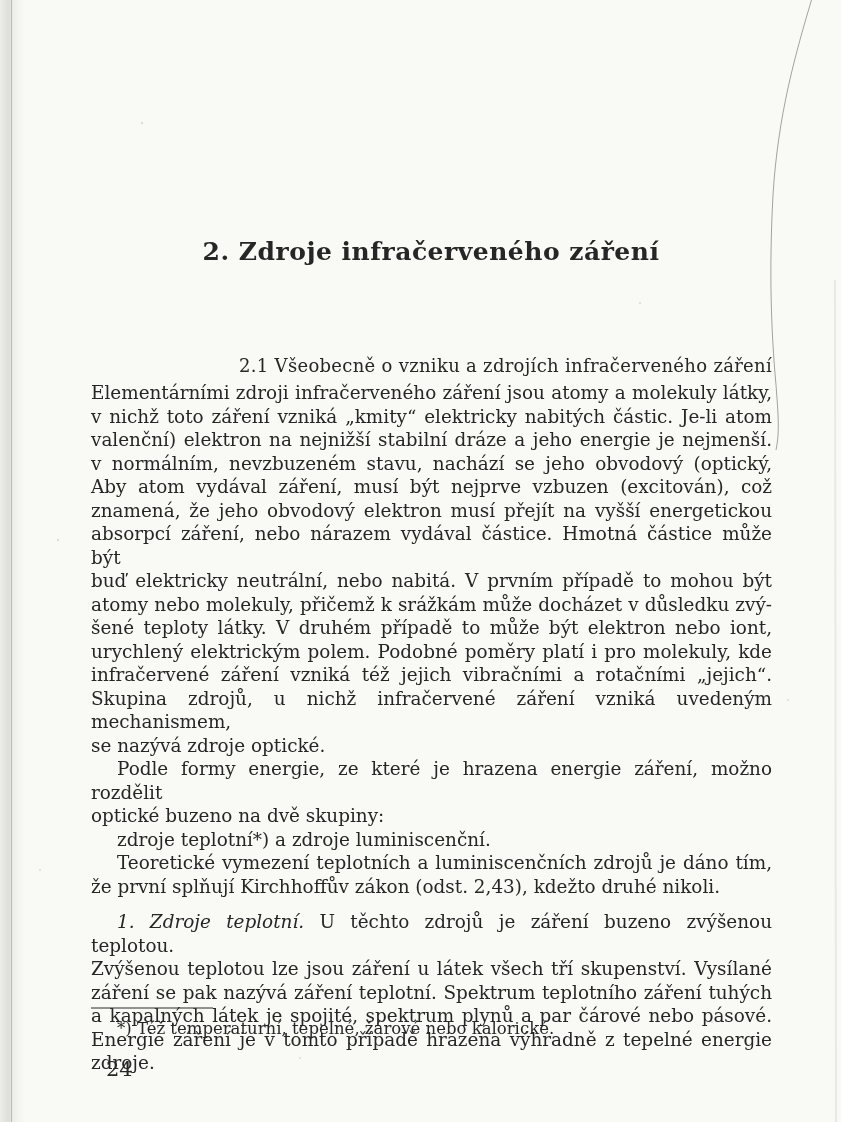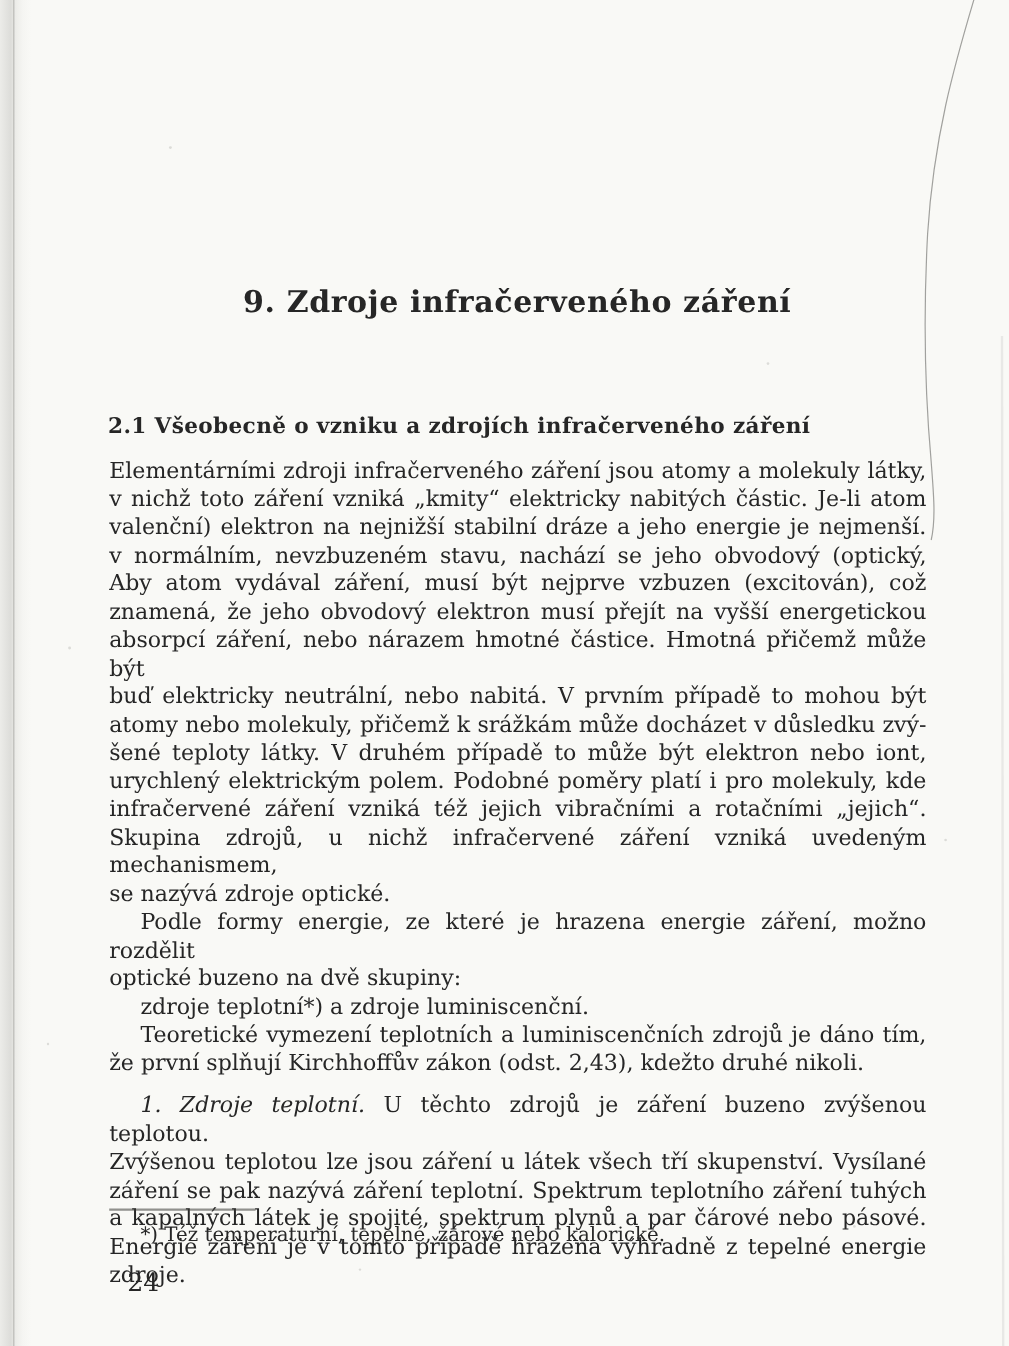--- a/index.html
+++ b/index.html
@@ -44,25 +44,25 @@
     top: 220px;
     left: 90px;
     width: 682px;
     text-align: center;
     font-weight: bold;
     font-size: 25px;
     letter-spacing: 0.5px;
   }
   .section-heading {
     position: absolute;
-    top: 330px;
+    top: 340px;
     left: 90px;
     width: 682px;
-    text-align: left;
-    font-weight: bold;
+    text-align: right;
+    font-weight: normal;
     font-size: 18px;
     letter-spacing: 0.3px;
   }
   .body-text {
     position: absolute;
     top: 381px;
     left: 91px;
     width: 681px;
     font-size: 18.4px;
     line-height: 23.5px;
@@ -114,33 +114,33 @@
       <circle cx="142" cy="123" r="1.2"></circle>
       <circle cx="640" cy="303" r="1.1"></circle>
       <circle cx="58" cy="540" r="1.2"></circle>
       <circle cx="788" cy="700" r="1.1"></circle>
       <circle cx="300" cy="1058" r="1.0"></circle>
       <circle cx="712" cy="1022" r="1.1"></circle>
       <circle cx="40" cy="870" r="1.0"></circle>
     </g>
   </svg>
 
-  <h1 class="chapter-title">9. Zdroje infračerveného záření</h1>
+  <h1 class="chapter-title">2. Zdroje infračerveného záření</h1>
 
   <h2 class="section-heading">2.1  Všeobecně o vzniku a zdrojích infračerveného záření</h2>
 
   <div class="body-text">
       <div class="para">
         <div class="line">Elementárními zdroji infračerveného záření jsou atomy a molekuly látky,</div>
         <div class="line">v nichž toto záření vzniká „kmity“ elektricky nabitých částic. Je-li atom</div>
         <div class="line">valenční) elektron na nejnižší stabilní dráze a jeho energie je nejmenší.</div>
         <div class="line">v normálním, nevzbuzeném stavu, nachází se jeho obvodový (optický,</div>
         <div class="line">Aby atom vydával záření, musí být nejprve vzbuzen (excitován), což</div>
         <div class="line">znamená, že jeho obvodový elektron musí přejít na vyšší energetickou</div>
-        <div class="line">absorpcí záření, nebo nárazem hmotné částice. Hmotná přičemž může být</div>
+        <div class="line">absorpcí záření, nebo nárazem vydával částice. Hmotná částice může být</div>
         <div class="line">buď elektricky neutrální, nebo nabitá. V prvním případě to mohou být</div>
         <div class="line">atomy nebo molekuly, přičemž k srážkám může docházet v důsledku zvý-</div>
         <div class="line">šené teploty látky. V druhém případě to může být elektron nebo iont,</div>
         <div class="line">urychlený elektrickým polem. Podobné poměry platí i pro molekuly, kde</div>
         <div class="line">infračervené záření vzniká též jejich vibračními a rotačními „jejich“.</div>
         <div class="line">Skupina zdrojů, u nichž infračervené záření vzniká uvedeným mechanismem,</div>
         <div class="line last">se nazývá zdroje optické.</div>
       </div>
       <div class="para">
         <div class="line indent">Podle formy energie, ze které je hrazena energie záření, možno rozdělit</div>

